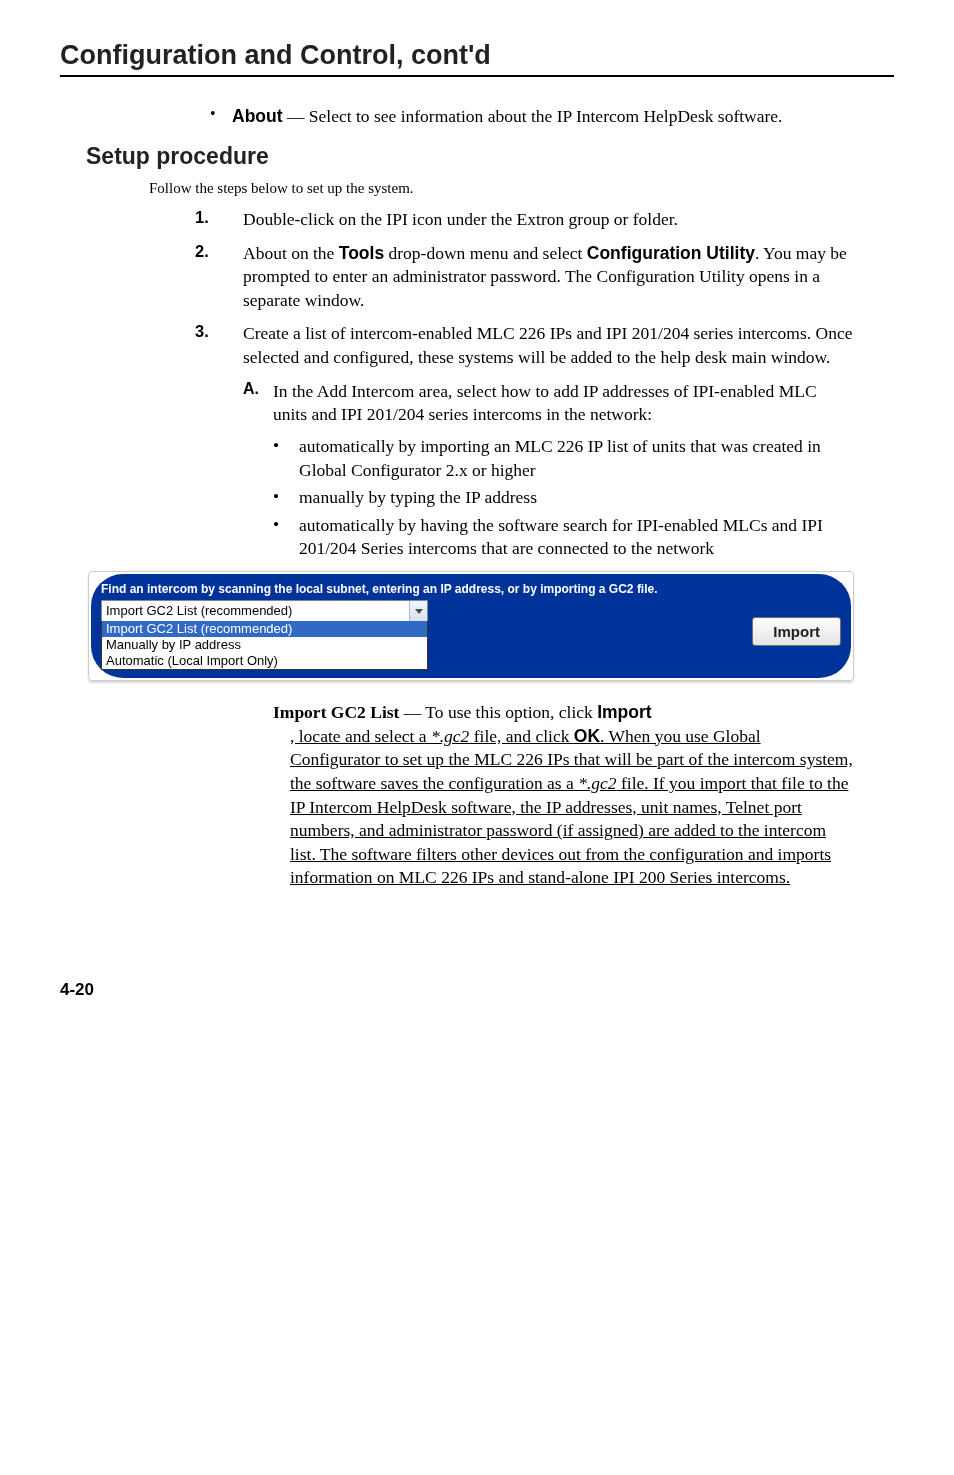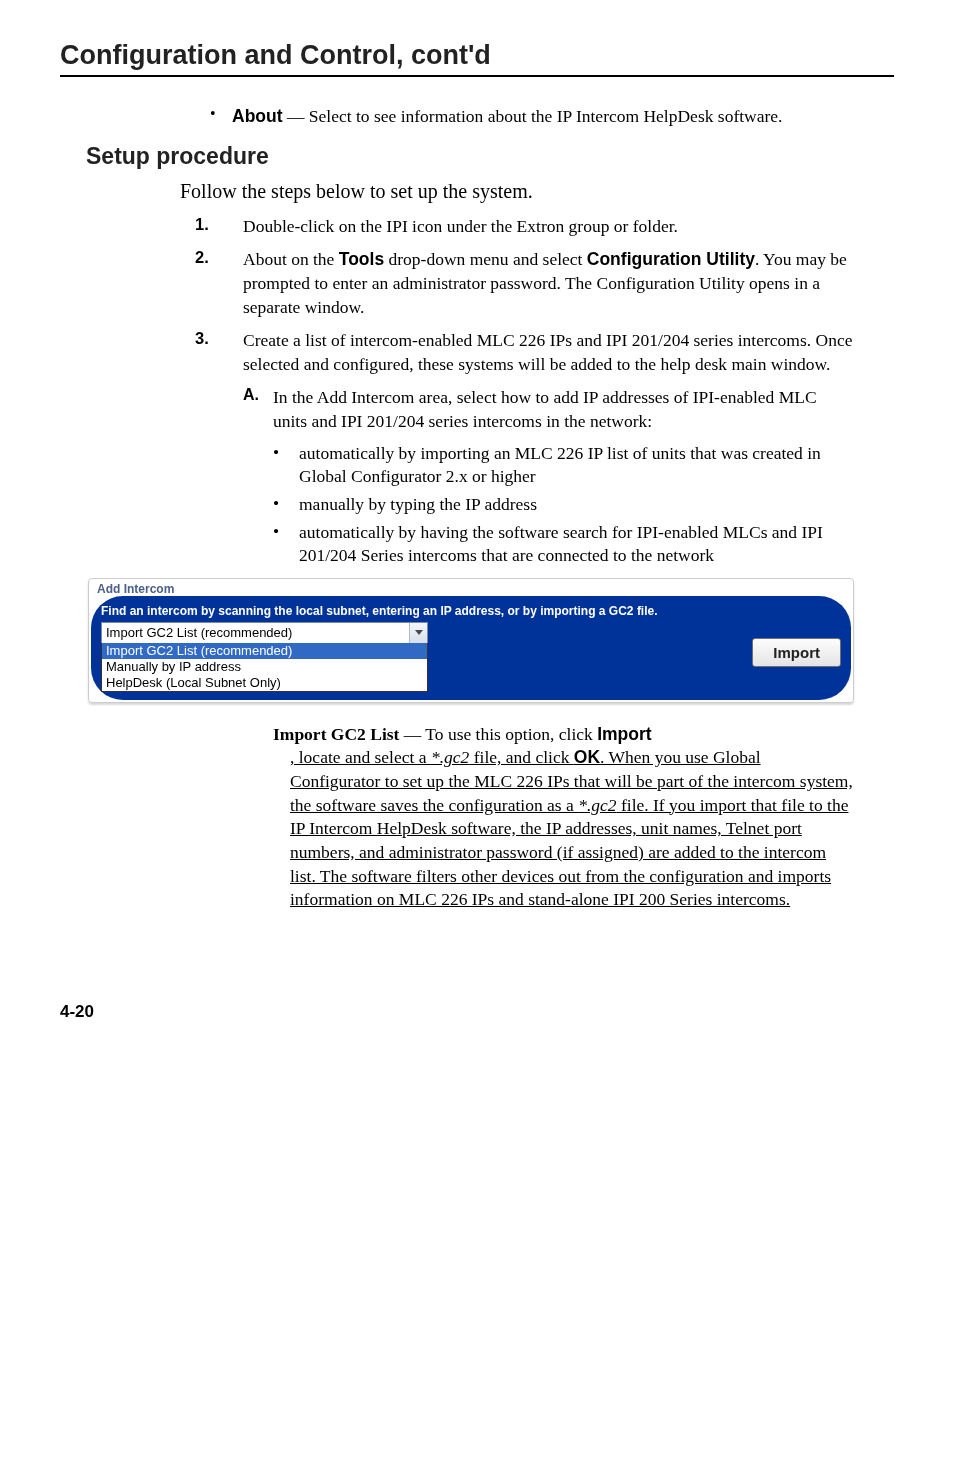--- a/index.html
+++ b/index.html
@@ -46,23 +46,23 @@
     .section-heading {
       font-family: "Arial Black", Arial, sans-serif;
       font-weight: 900;
       font-size: 23px;
       margin-left: 26px;
       margin-bottom: 8px;
       margin-top: 8px;
       color: #222;
     }
     .body-text {
-      margin-left: 120px;
-      margin-right: 40px;
-      font-size: 20px;
+      margin-left: 89px;
+      margin-right: 40px;
+      font-size: 15px;
       line-height: 1.35;
       margin-bottom: 10px;
     }
     .numbered-item {
       margin-left: 135px;
       margin-right: 40px;
       display: flex;
       margin-bottom: 10px;
     }
     .numbered-item .num {
@@ -290,33 +290,32 @@
     <div class="dot">•</div>
     <div class="txt">manually by typing the IP address</div>
   </div>
   <div class="sub-bullet">
     <div class="dot">•</div>
     <div class="txt">automatically by having the software search for IPI-enabled MLCs and IPI 201/204 Series intercoms that are connected to the network</div>
   </div>
 
   <div class="screenshot">
     <div class="screenshot-outer">
-      <div class="groupbox-label">Add Intercom</div>
       <div class="blue-panel">
         <div class="blue-panel-inner">
           <div class="blue-panel-text">Find an intercom by scanning the local subnet, entering an IP address, or by importing a GC2 file.</div>
           <div style="position:relative;">
             <div class="dropdown">
               <div class="sel">Import GC2 List (recommended)</div>
               <div class="arrow"></div>
             </div>
             <div class="dropdown-list">
               <div class="opt selected">Import GC2 List (recommended)</div>
               <div class="opt">Manually by IP address</div>
-              <div class="opt">HelpDesk (Local Subnet Only)</div>
+              <div class="opt">Automatic (Local Import Only)</div>
             </div>
           </div>
         </div>
         <button class="import-btn">Import</button>
       </div>
     </div>
   </div>
 
   <div class="def-item">
     <span class="term">Import GC2 List</span><span> — To use this option, click </span><span class="bold-sans">Import</span><span class="body"><span>, locate and select a </span><span class="italic">*.gc2</span><span> file, and click </span><span class="bold-sans">OK</span><span>.  When you use Global Configurator to set up the MLC 226 IPs that will be part of the intercom system, the software saves the configuration as a </span><span class="italic">*.gc2</span><span> file.  If you import that file to the IP Intercom HelpDesk software, the IP addresses, unit names, Telnet port numbers, and administrator password (if assigned) are added to the intercom list.  The software filters other devices out from the configuration and imports information on MLC 226 IPs and stand-alone IPI 200 Series intercoms.</span></span>

